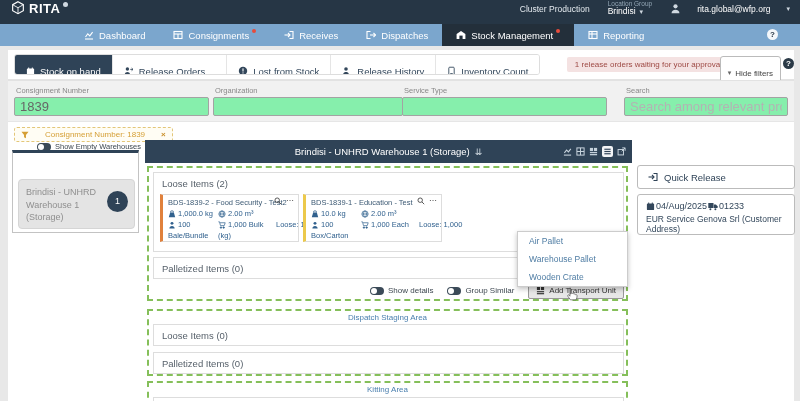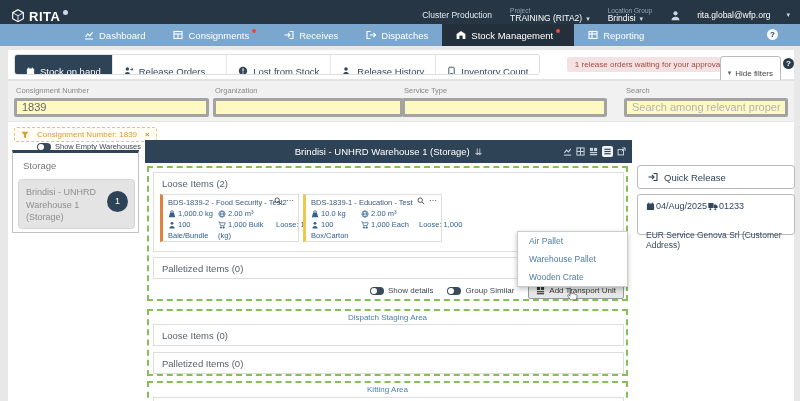--- a/index.html
+++ b/index.html
@@ -3,21 +3,21 @@
 <meta charset="utf-8">
 <style>
   *{margin:0;padding:0;box-sizing:border-box}
   html,body{background:#e8e8e8}
   #root{position:relative;width:800px;height:401px;background:#e8e8e8;overflow:hidden;
         font-family:"Liberation Sans",sans-serif;color:#333}
   svg{display:block}
 
   
   .topbar{position:absolute;left:0;top:0;width:800px;height:24px;background:#263645;
-          display:flex;align-items:flex-end;justify-content:space-between;padding:0 10px}
+          display:flex;align-items:flex-start;justify-content:space-between;padding:0 10px}
   .brand{display:flex;align-items:center;gap:3px}
   .brand-name{color:#fff;font-size:13px;font-weight:bold;letter-spacing:.5px}
   .brand-dot{width:5px;height:5px;border-radius:50%;background:#cfd8e0;margin-top:-8px}
   .top-right{display:flex;align-items:center;gap:18px}
   .env{color:#e3e9ee;font-size:8.5px}
   .selblk{display:flex;flex-direction:column;line-height:1.15}
   .selblk .lbl{font-size:6.5px;color:#93a6b5}
   .selblk .val{font-size:8.5px;color:#fff;display:flex;gap:4px;align-items:center;cursor:pointer}
   .caret{font-size:7px;color:#cfd8e0}
   .userblk{display:flex;align-items:center;gap:16px;color:#fff;font-size:8.5px;cursor:pointer}
@@ -48,27 +48,27 @@
   .hidefilters{position:absolute;right:13px;top:6px;border:1px solid #bbb;border-radius:3px;background:#fff;
                font-size:8px;color:#444;padding:12px 7px;display:flex;gap:4px;align-items:flex-start;cursor:pointer}
   .tabs-help{position:absolute;right:0px;top:8px;width:11px;height:11px;border-radius:50%;background:#2b3a47;
              color:#fff;font-size:8px;font-weight:bold;display:flex;align-items:center;justify-content:center;cursor:pointer}
 
   
   .filterpanel{position:absolute;left:0;top:30px;width:786px;height:42px;background:#f1f1f1;
                border-top:1px solid #e2e2e2;border-bottom:1px solid #e6e6e6}
   .ffield{position:absolute;top:3px}
   .ffield .flabel{font-size:7.5px;color:#888;margin:2px 0 2px 2px;display:block}
-  .ffield input{width:100%;height:19px;border:3px solid #a3a3a3;border-radius:2px;background:#fef9c3;
-                font-size:11px;color:#666;padding:0 5px;font-family:"Liberation Sans",sans-serif}
+  .ffield input{width:100%;height:19px;border:1px solid #a3a3a3;border-radius:2px;background:#86efac;
+                font-size:13px;color:#666;padding:0 5px;font-family:"Liberation Sans",sans-serif}
   .ffield input::placeholder{color:#b3b3b3}
   .f1{left:6px;width:195px}.f2{left:205px;width:190px}.f3{left:394px;width:205px}.f4{left:616px;width:164px}
 
   
-  .chip{position:absolute;left:6px;top:77px;display:flex;align-items:flex-end;gap:8px;
+  .chip{position:absolute;left:6px;top:77px;display:flex;align-items:flex-end;gap:16px;
         border:1px dashed #e3c679;border-radius:3px;background:#fffdf4;color:#d59f35;
         font-size:8px;padding:2px 6px;cursor:pointer}
   .chip .x{color:#c98f28;font-weight:bold}
   .showempty{position:absolute;left:6px;top:92px;width:127px;display:flex;justify-content:flex-end;
              align-items:center;gap:4px;font-size:7.5px;color:#3d4750;cursor:pointer}
   .tgl{width:14px;height:8px;border-radius:4px;background:#3b4a58;position:relative;display:inline-block;flex:none}
   .tgl::after{content:"";position:absolute;left:1px;top:1px;width:6px;height:6px;border-radius:50%;background:#fff}
 
   
   .storage{position:absolute;left:4px;top:100px;width:127px;height:83px;background:#fff;
@@ -122,21 +122,21 @@
             box-shadow:0 2px 5px rgba(0,0,0,.25);z-index:10}
   .dd-item{font-size:8.5px;color:#4e7ca3;padding:4px 0 4px 11px;cursor:pointer}
 
   
   .qr-btn{position:absolute;left:629px;top:115px;width:158px;height:24px;background:#fff;border:1px solid #bbb;
           border-radius:3px;display:flex;align-items:center;gap:6px;padding-left:10px;
           font-size:9.5px;color:#2f4357;cursor:pointer}
   .ordercard{position:absolute;left:629px;top:144px;width:158px;height:41px;background:#fff;border:1px solid #bbb;
              border-radius:3px;padding:6px 6px 0 8px;cursor:pointer}
   .ord-l1{display:flex;align-items:center;gap:1px;font-size:9px;color:#33475b}
-  .ord-l2{font-size:8.5px;color:#33475b;margin-top:19px;line-height:1.2}
+  .ord-l2{font-size:8.5px;color:#33475b;margin-top:3px;line-height:1.2}
 
   
   .cursor{position:absolute;left:557px;top:237px;z-index:30;pointer-events:none}
 </style>
 </head>
 <body>
 
 <div id="root">
 
   <div class="topbar">
@@ -145,27 +145,20 @@
         <svg width="16" height="16" viewBox="0 0 24 24">
             <path fill="none" stroke="#fff" stroke-width="1.7" d="M12 2.5l8 4.5v9l-8 4.5-8-4.5v-9z"></path>
             <path fill="none" stroke="#fff" stroke-width="1.3" d="M4.2 7.2L12 11.6l7.8-4.4M12 11.6V20.5"></path>
           </svg>
       </span>
       <span class="brand-name">RITA</span>
       <span class="brand-dot"></span>
     </div>
     <div class="top-right">
       <span class="env">Cluster Production</span>
-      <div class="selblk">
-        <span class="lbl">Project</span>
-        <span class="val">
-            <span>TRAINING (RITA2)</span>
-            <span class="caret">▾</span>
-          </span>
-      </div>
       <div class="selblk">
         <span class="lbl">Location Group</span>
         <span class="val">
             <span>Brindisi</span>
             <span class="caret">▾</span>
           </span>
       </div>
       <div class="userblk">
         <span>
           <svg width="11" height="11" viewBox="0 0 10 10">
@@ -333,21 +326,20 @@
       <span>Consignment Number: 1839</span>
       <span class="x">×</span>
     </div>
 
     <div class="showempty">
       <span class="tgl"></span>
       <span>Show Empty Warehouses</span>
     </div>
 
     <div class="storage">
-      <div class="storage-title">Storage</div>
       <div class="wh-item">
         <span>Brindisi - UNHRD Warehouse 1 (Storage)</span>
         <span class="wh-badge">1</span>
       </div>
     </div>
 
     <div class="whpanel-hd">
       <span>Brindisi - UNHRD Warehouse 1 (Storage)</span>
       <span class="dbl">⇊</span>
       <span class="hd-icons">

